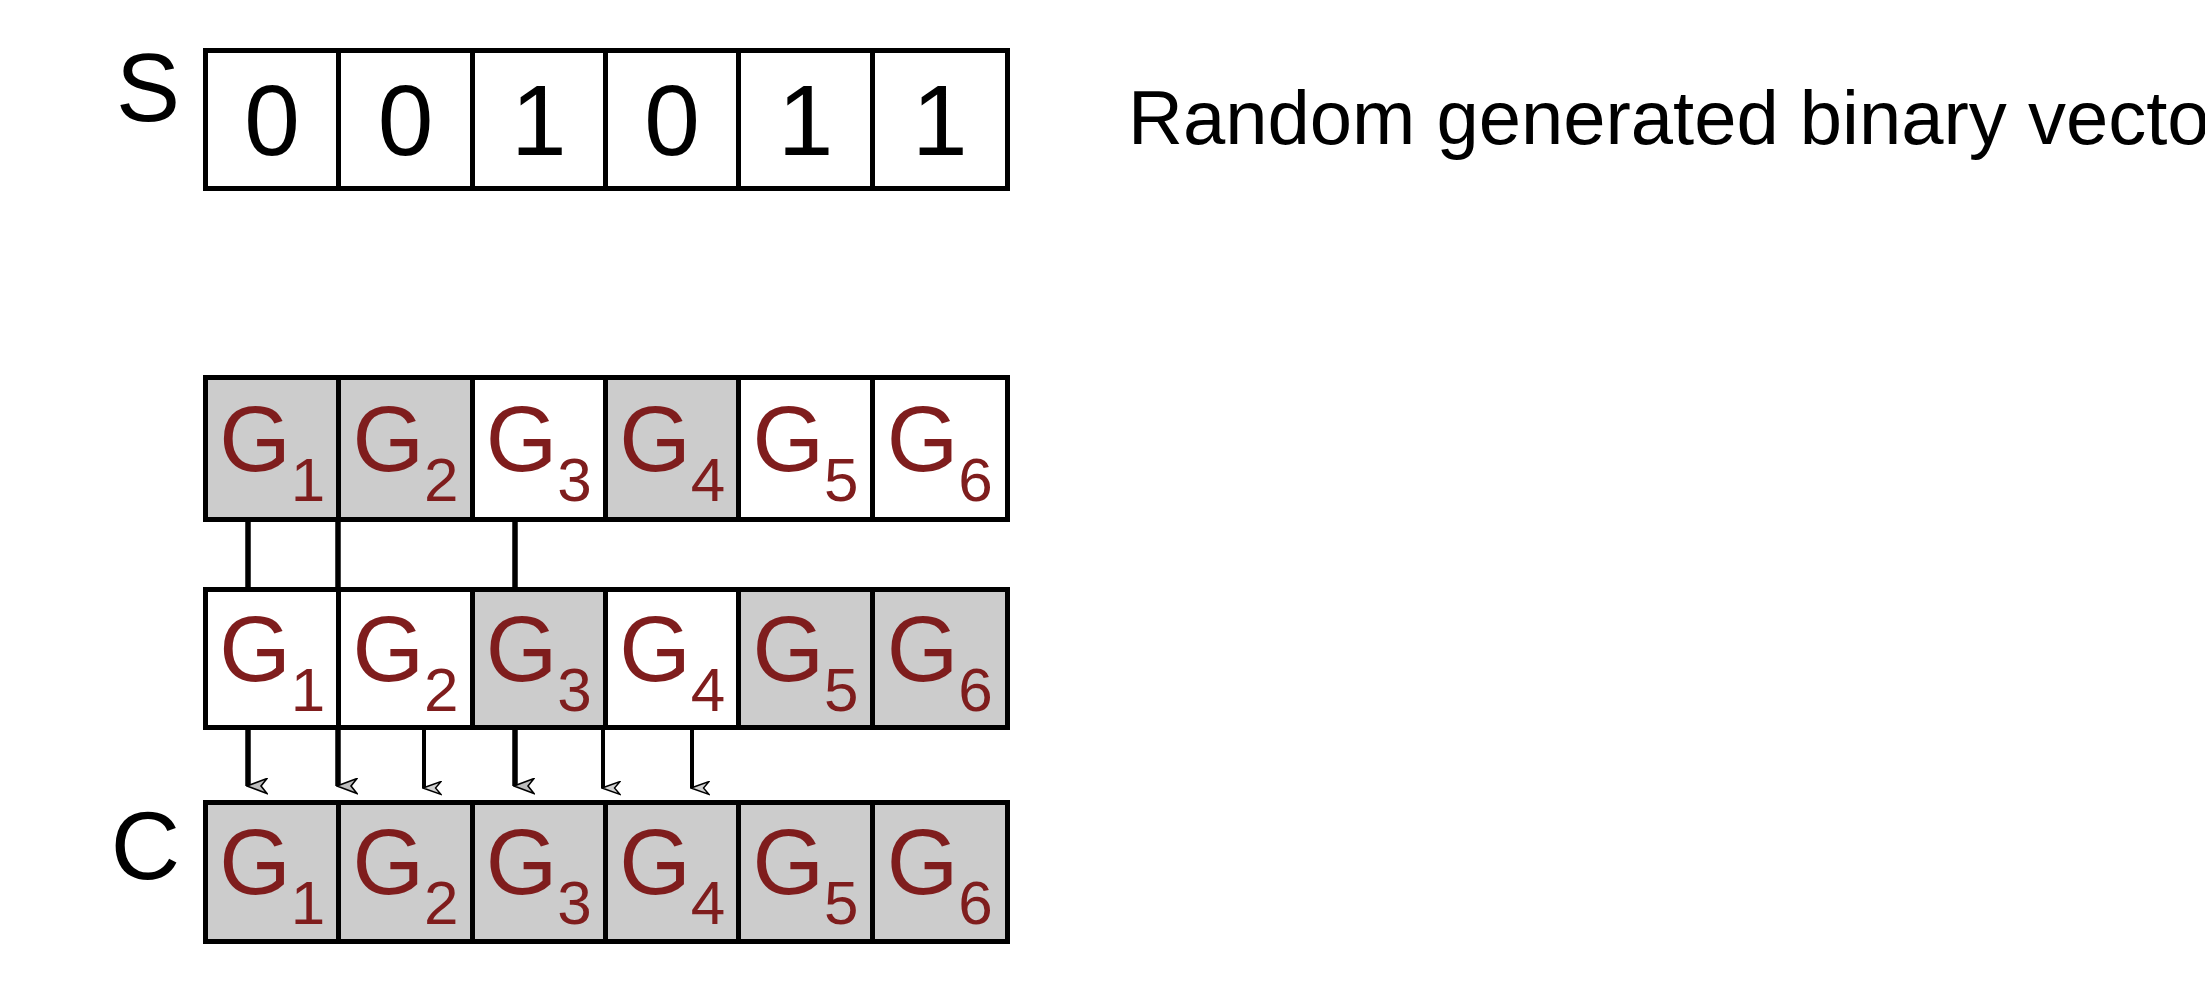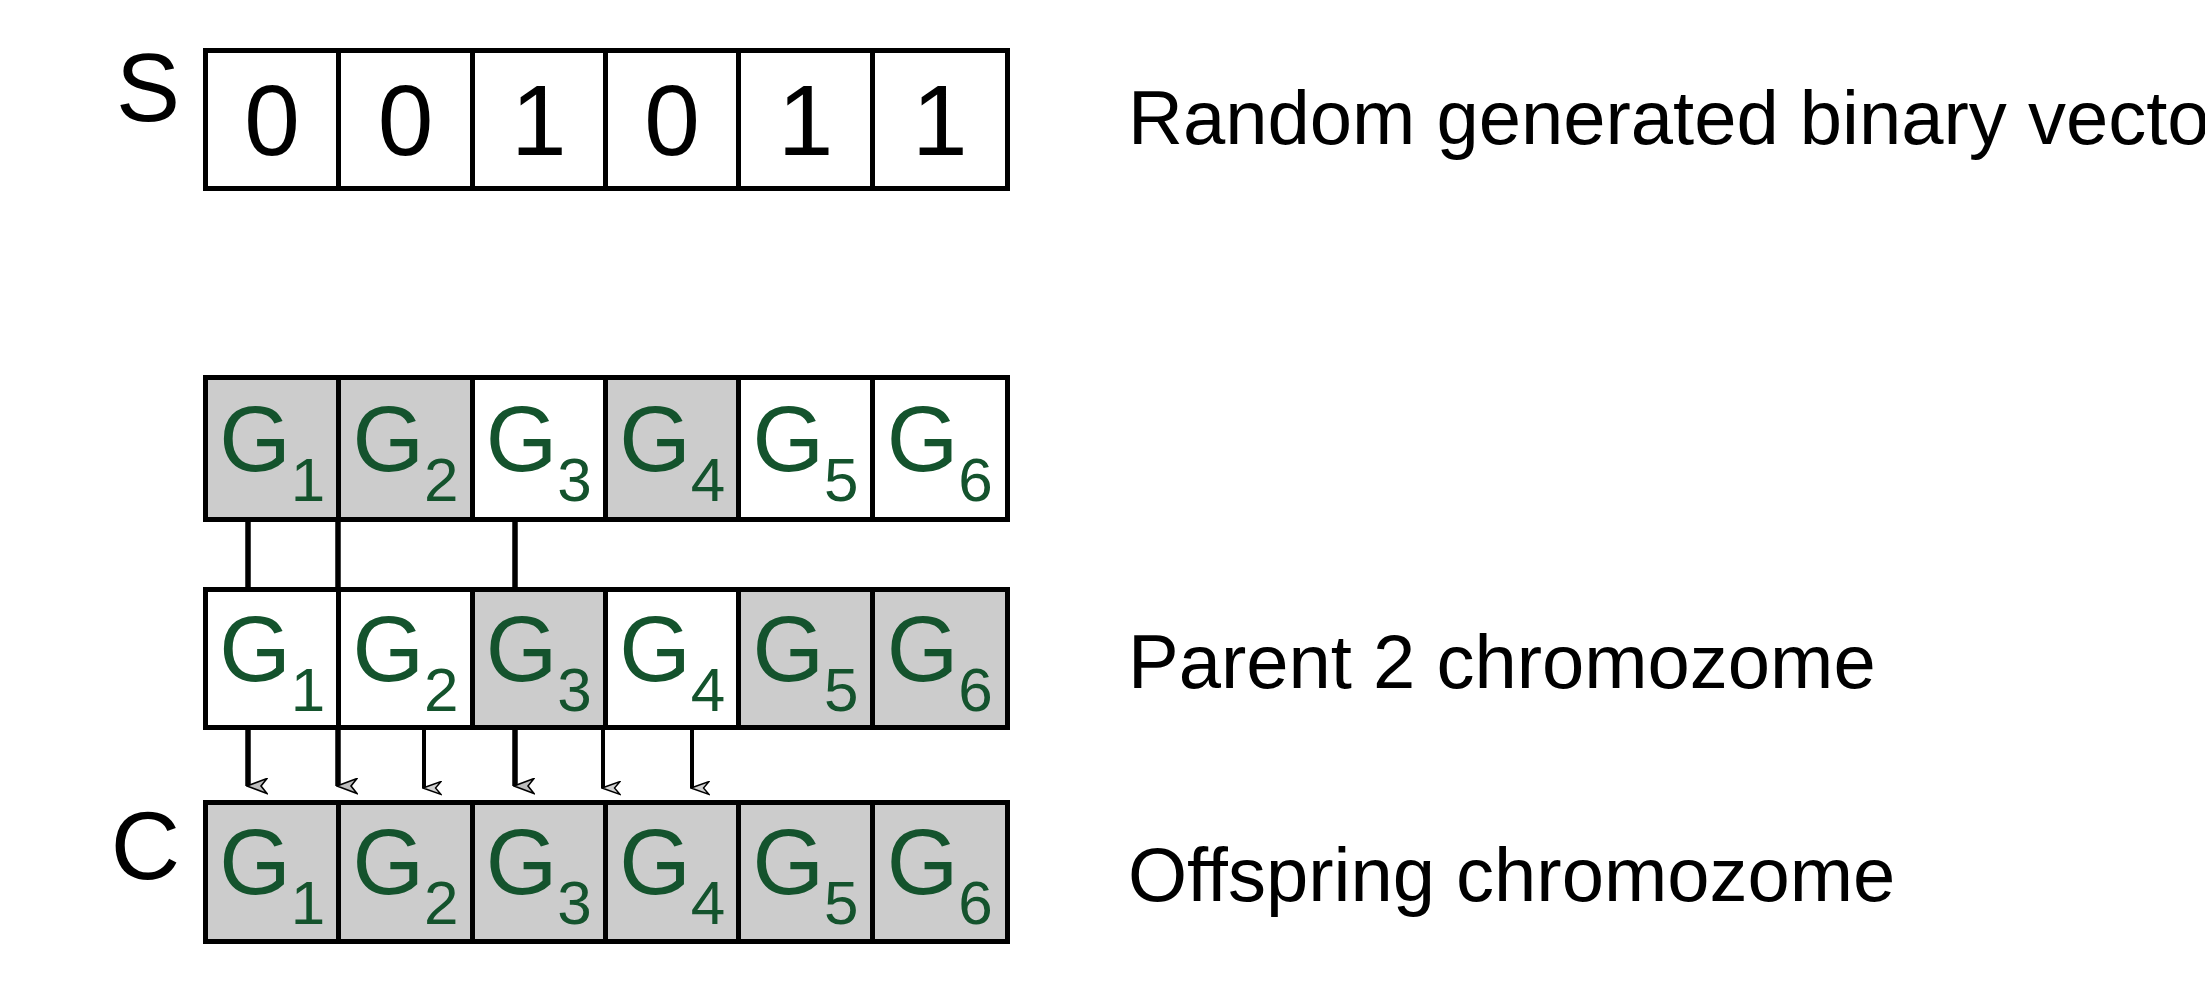--- a/index.html
+++ b/index.html
@@ -65,21 +65,21 @@
   .bit {
     font-size: 100px;
     line-height: 1;
     color: #000;
   }
 
   
   .gene {
     font-size: 92px;
     line-height: 1;
-    color: #14532d;
+    color: #7f1d1d;
     position: relative;
     display: inline-block;
     transform: translateY(-10px);
   }
   .gene .sub {
     font-size: 62px;
     position: relative;
     top: 30px;
     left: 0px;
   }
@@ -181,21 +181,20 @@
       <span class="gene"><span>G</span><span class="sub">4</span></span>
     </div>
     <div class="cell shaded" style="width:134px;">
       <span class="gene"><span>G</span><span class="sub">5</span></span>
     </div>
     <div class="cell shaded" style="width:131px;">
       <span class="gene"><span>G</span><span class="sub">6</span></span>
     </div>
   </div>
 
-  <div class="row-caption" style="left:1128px; top:624px;">Parent 2 chromozome</div>
 
   <div class="row-key" style="left:40px; top:798px; width:140px;">C</div>
 
   <div class="strip" style="left:203px; top:800px; width:807px; height:144px;">
     <div class="cell shaded" style="width:134px;">
       <span class="gene"><span>G</span><span class="sub">1</span></span>
     </div>
     <div class="cell shaded" style="width:134px;">
       <span class="gene"><span>G</span><span class="sub">2</span></span>
     </div>
@@ -206,15 +205,14 @@
       <span class="gene"><span>G</span><span class="sub">4</span></span>
     </div>
     <div class="cell shaded" style="width:134px;">
       <span class="gene"><span>G</span><span class="sub">5</span></span>
     </div>
     <div class="cell shaded" style="width:131px;">
       <span class="gene"><span>G</span><span class="sub">6</span></span>
     </div>
   </div>
 
-  <div class="row-caption" style="left:1128px; top:837px;">Offspring chromozome</div>
 
 </div>
 
 </body></html>

